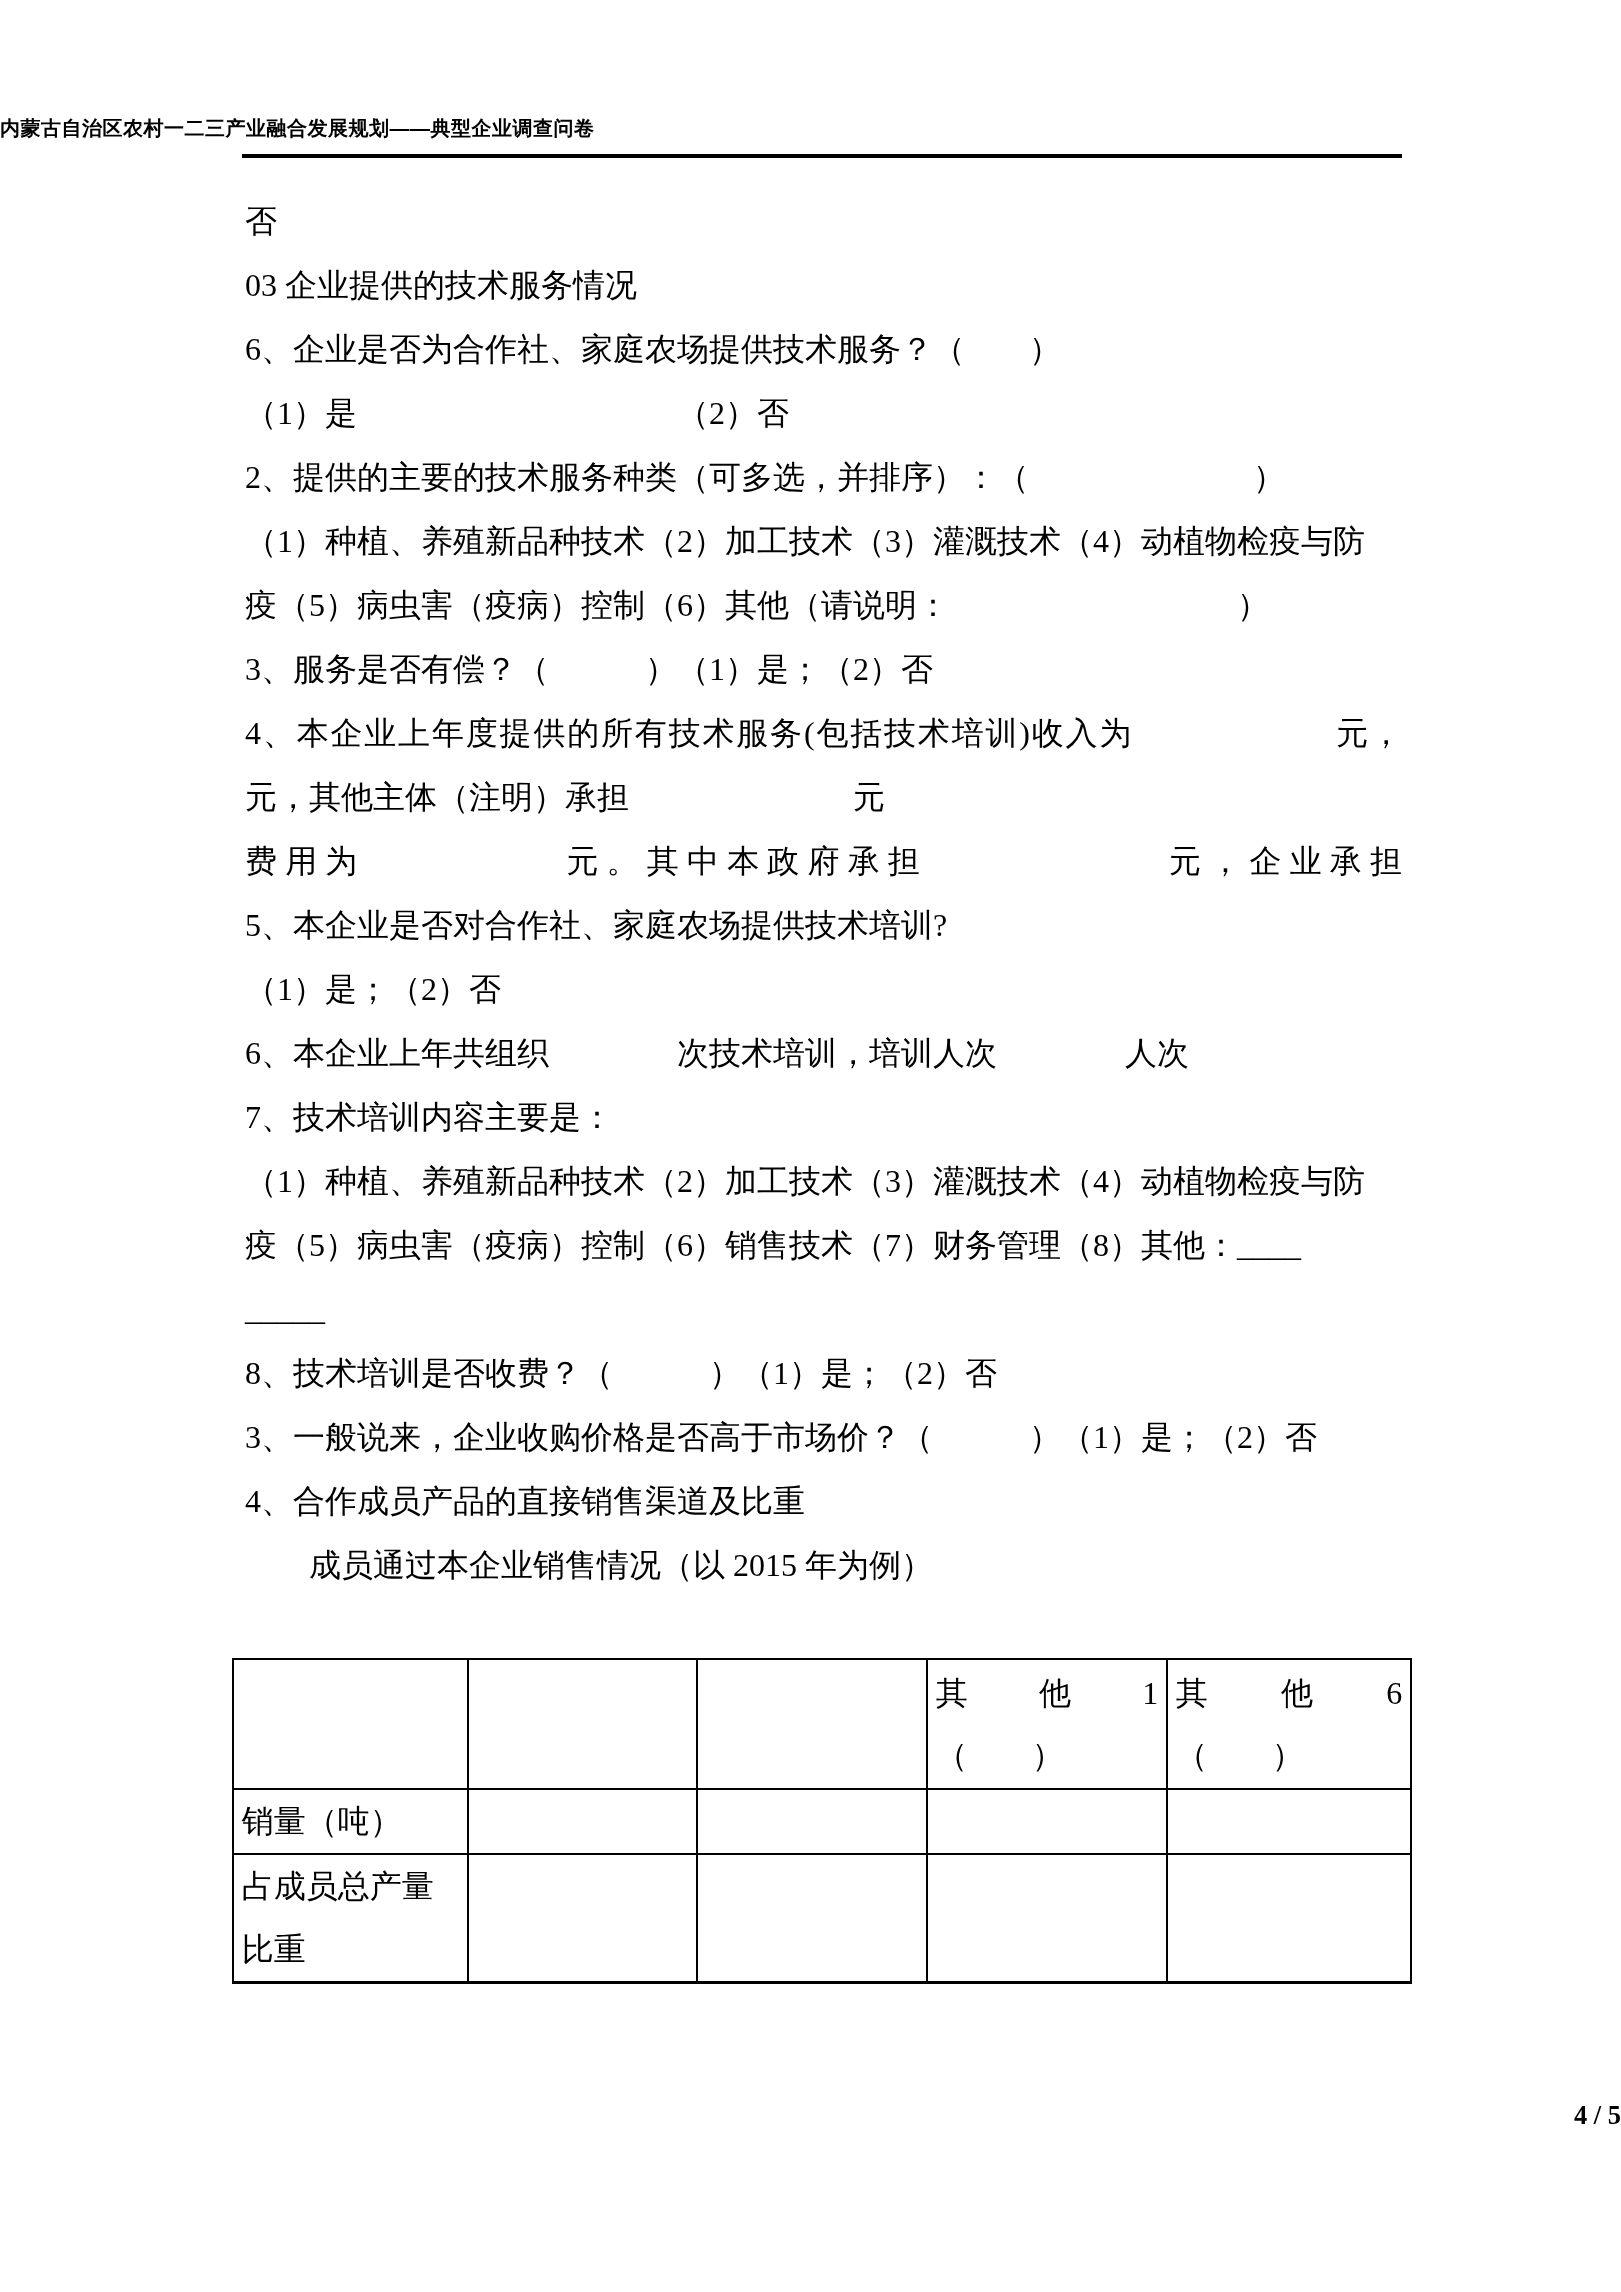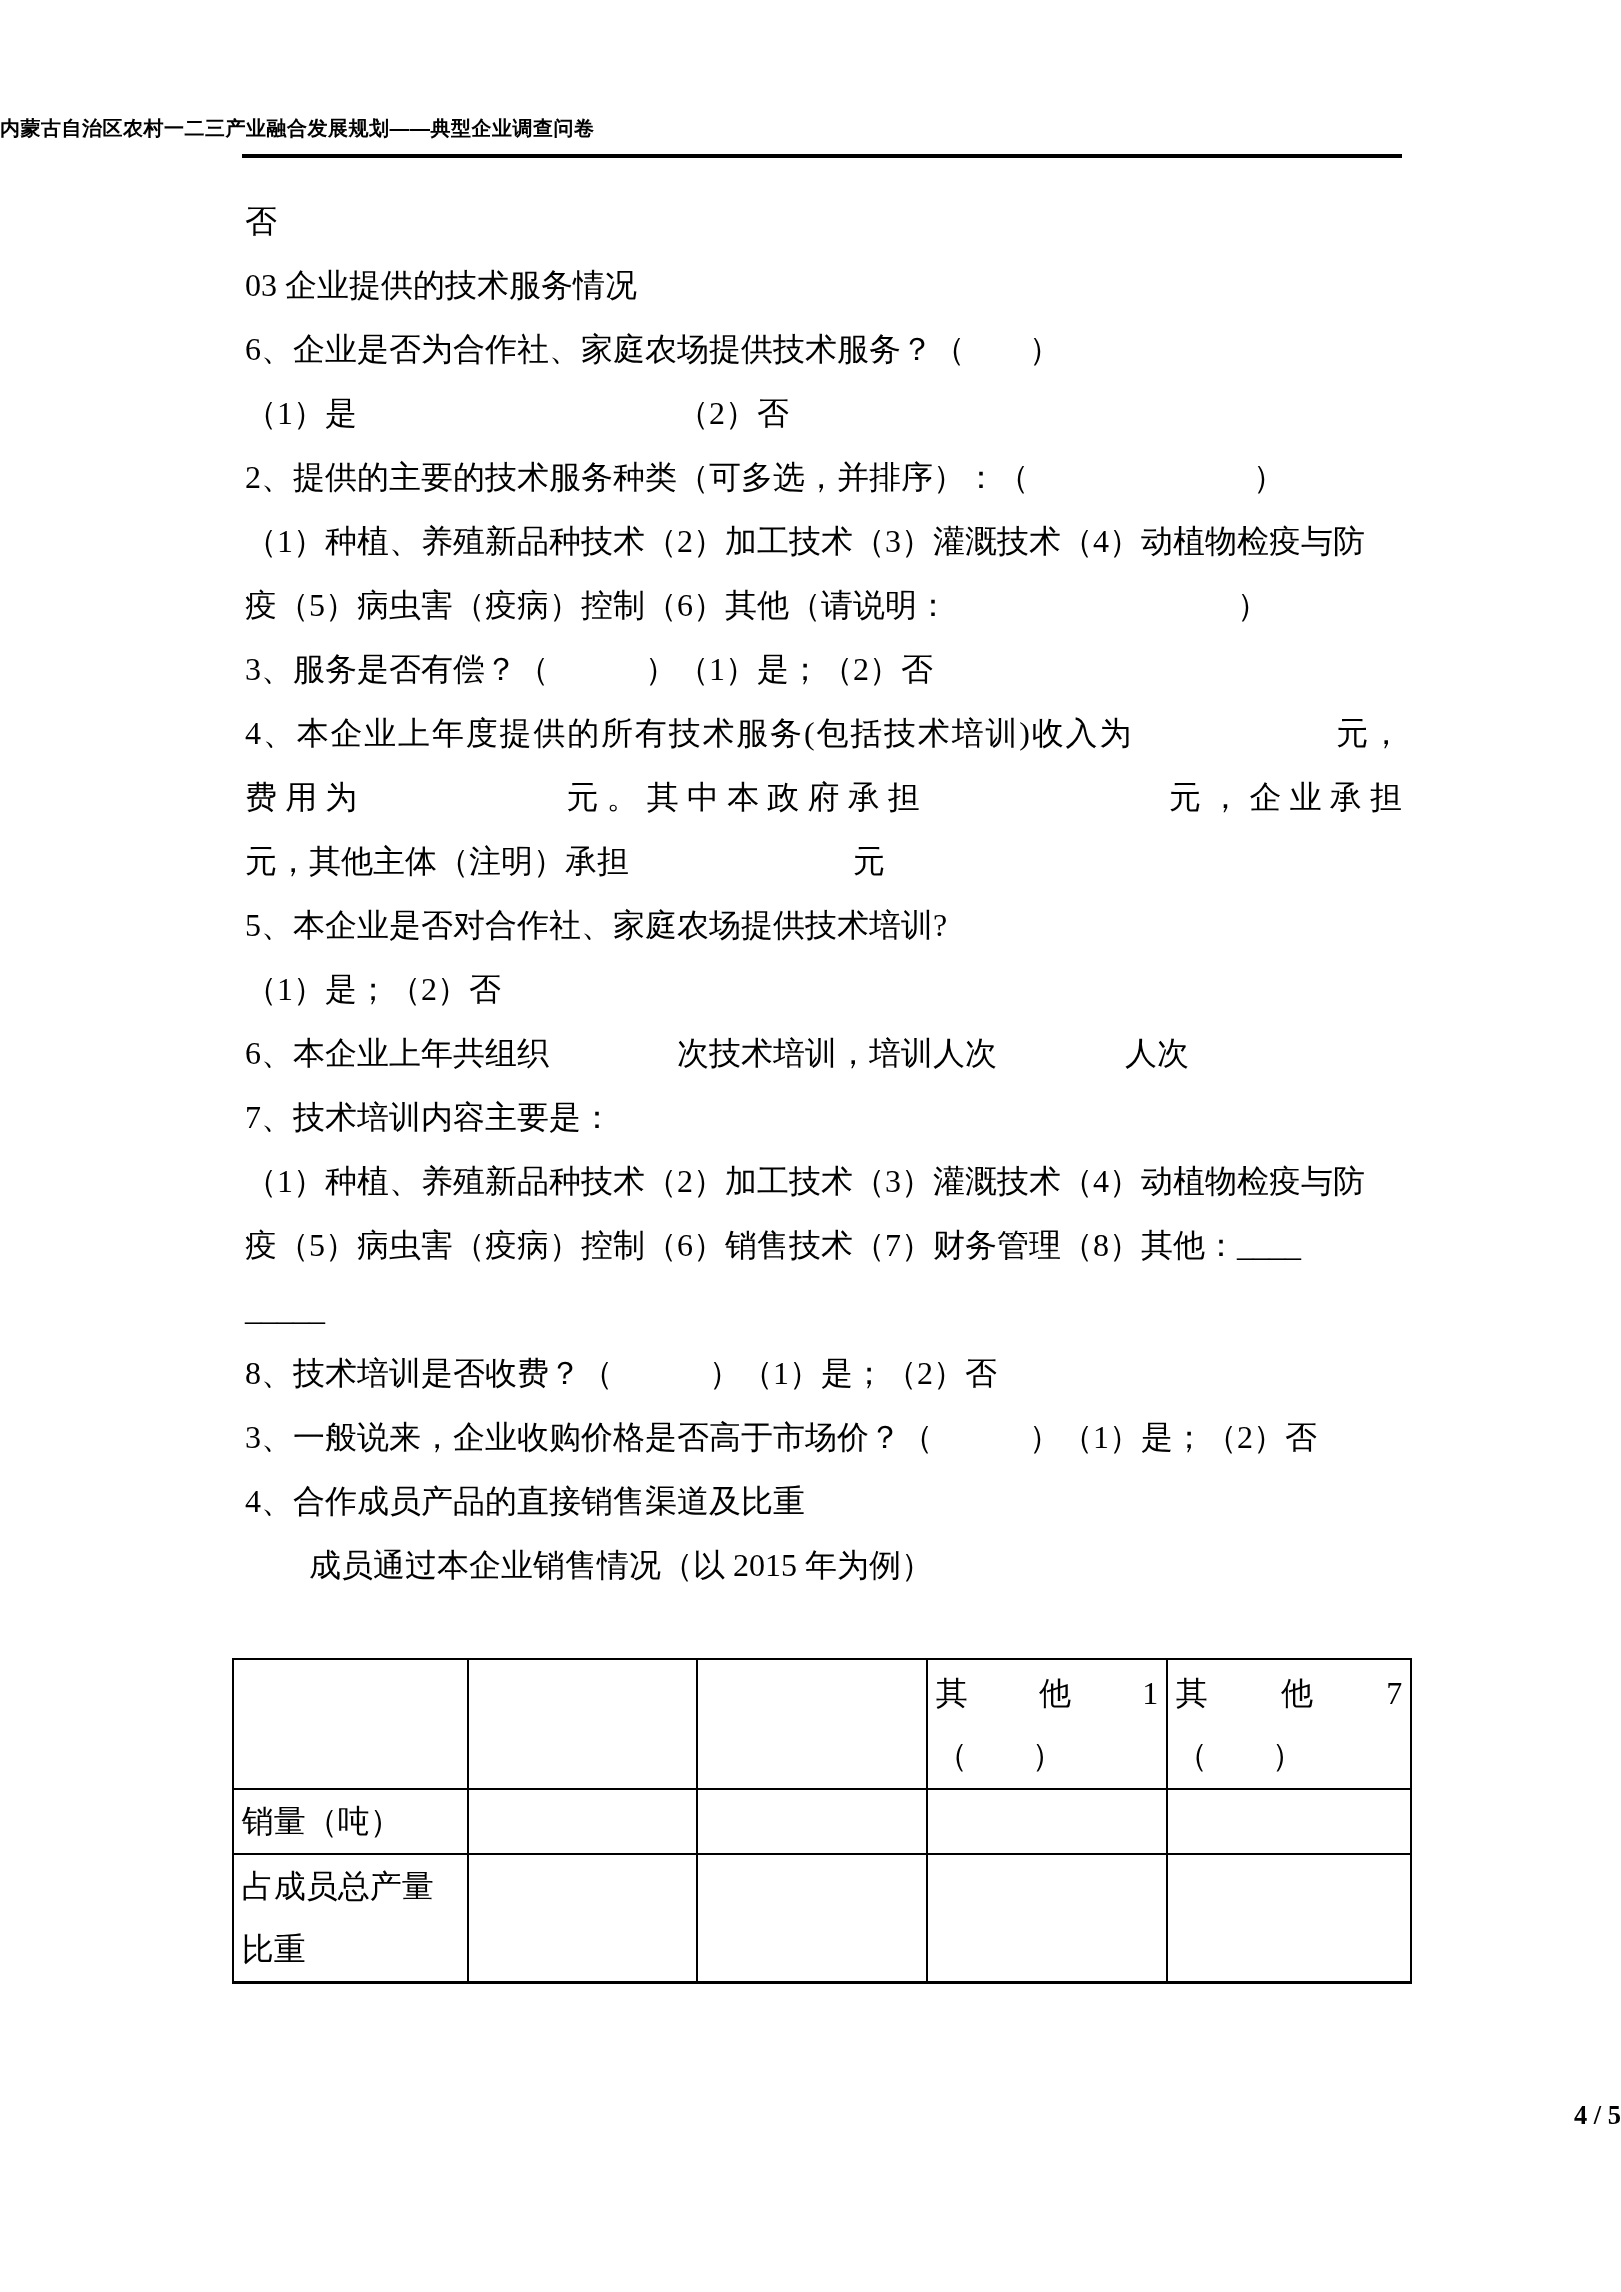--- a/index.html
+++ b/index.html
@@ -95,22 +95,22 @@
   <div class="doc-body">
     <div class="bl">否</div>
     <div class="bl">03 企业提供的技术服务情况</div>
     <div class="bl">6、企业是否为合作社、家庭农场提供技术服务？（　　）</div>
     <div class="bl">（1）是　　　　　　　　　　（2）否</div>
     <div class="bl">2、提供的主要的技术服务种类（可多选，并排序）：（　　　　　　　）</div>
     <div class="bl">（1）种植、养殖新品种技术（2）加工技术（3）灌溉技术（4）动植物检疫与防</div>
     <div class="bl">疫（5）病虫害（疫病）控制（6）其他（请说明：　　　　　　　　　）</div>
     <div class="bl">3、服务是否有偿？（　　　）（1）是；（2）否</div>
     <div class="bl j">4、本企业上年度提供的所有技术服务(包括技术培训)收入为　　　　　　元，</div>
+    <div class="bl">元，其他主体（注明）承担　　　　　　　元</div>
     <div class="bl j">费用为　　　　　元。其中本政府承担　　　　　　元，企业承担</div>
-    <div class="bl">元，其他主体（注明）承担　　　　　　　元</div>
     <div class="bl">5、本企业是否对合作社、家庭农场提供技术培训?</div>
     <div class="bl">（1）是；（2）否</div>
     <div class="bl">6、本企业上年共组织　　　　次技术培训，培训人次　　　　人次</div>
     <div class="bl">7、技术培训内容主要是：</div>
     <div class="bl">（1）种植、养殖新品种技术（2）加工技术（3）灌溉技术（4）动植物检疫与防</div>
     <div class="bl">疫（5）病虫害（疫病）控制（6）销售技术（7）财务管理（8）其他：____</div>
     <div class="bl">_____</div>
     <div class="bl">8、技术培训是否收费？（　　　）（1）是；（2）否</div>
     <div class="bl">3、一般说来，企业收购价格是否高于市场价？（　　　）（1）是；（2）否</div>
     <div class="bl">4、合作成员产品的直接销售渠道及比重</div>
@@ -128,21 +128,21 @@
     <tbody>
         <tr class="r-header" style="height:130px;">
       <td></td>
       <td></td>
       <td></td>
       <td>
         <div class="cell-line spread">其 他 1</div>
         <div class="cell-line">（　　）</div>
       </td>
       <td>
-        <div class="cell-line spread">其 他 7</div>
+        <div class="cell-line spread">其 他 6</div>
         <div class="cell-line">（　　）</div>
       </td>
     </tr>
     <tr class="r-volume" style="height:65px;">
       <td class="row-label">销量（吨）</td>
       <td></td>
       <td></td>
       <td></td>
       <td></td>
     </tr>

